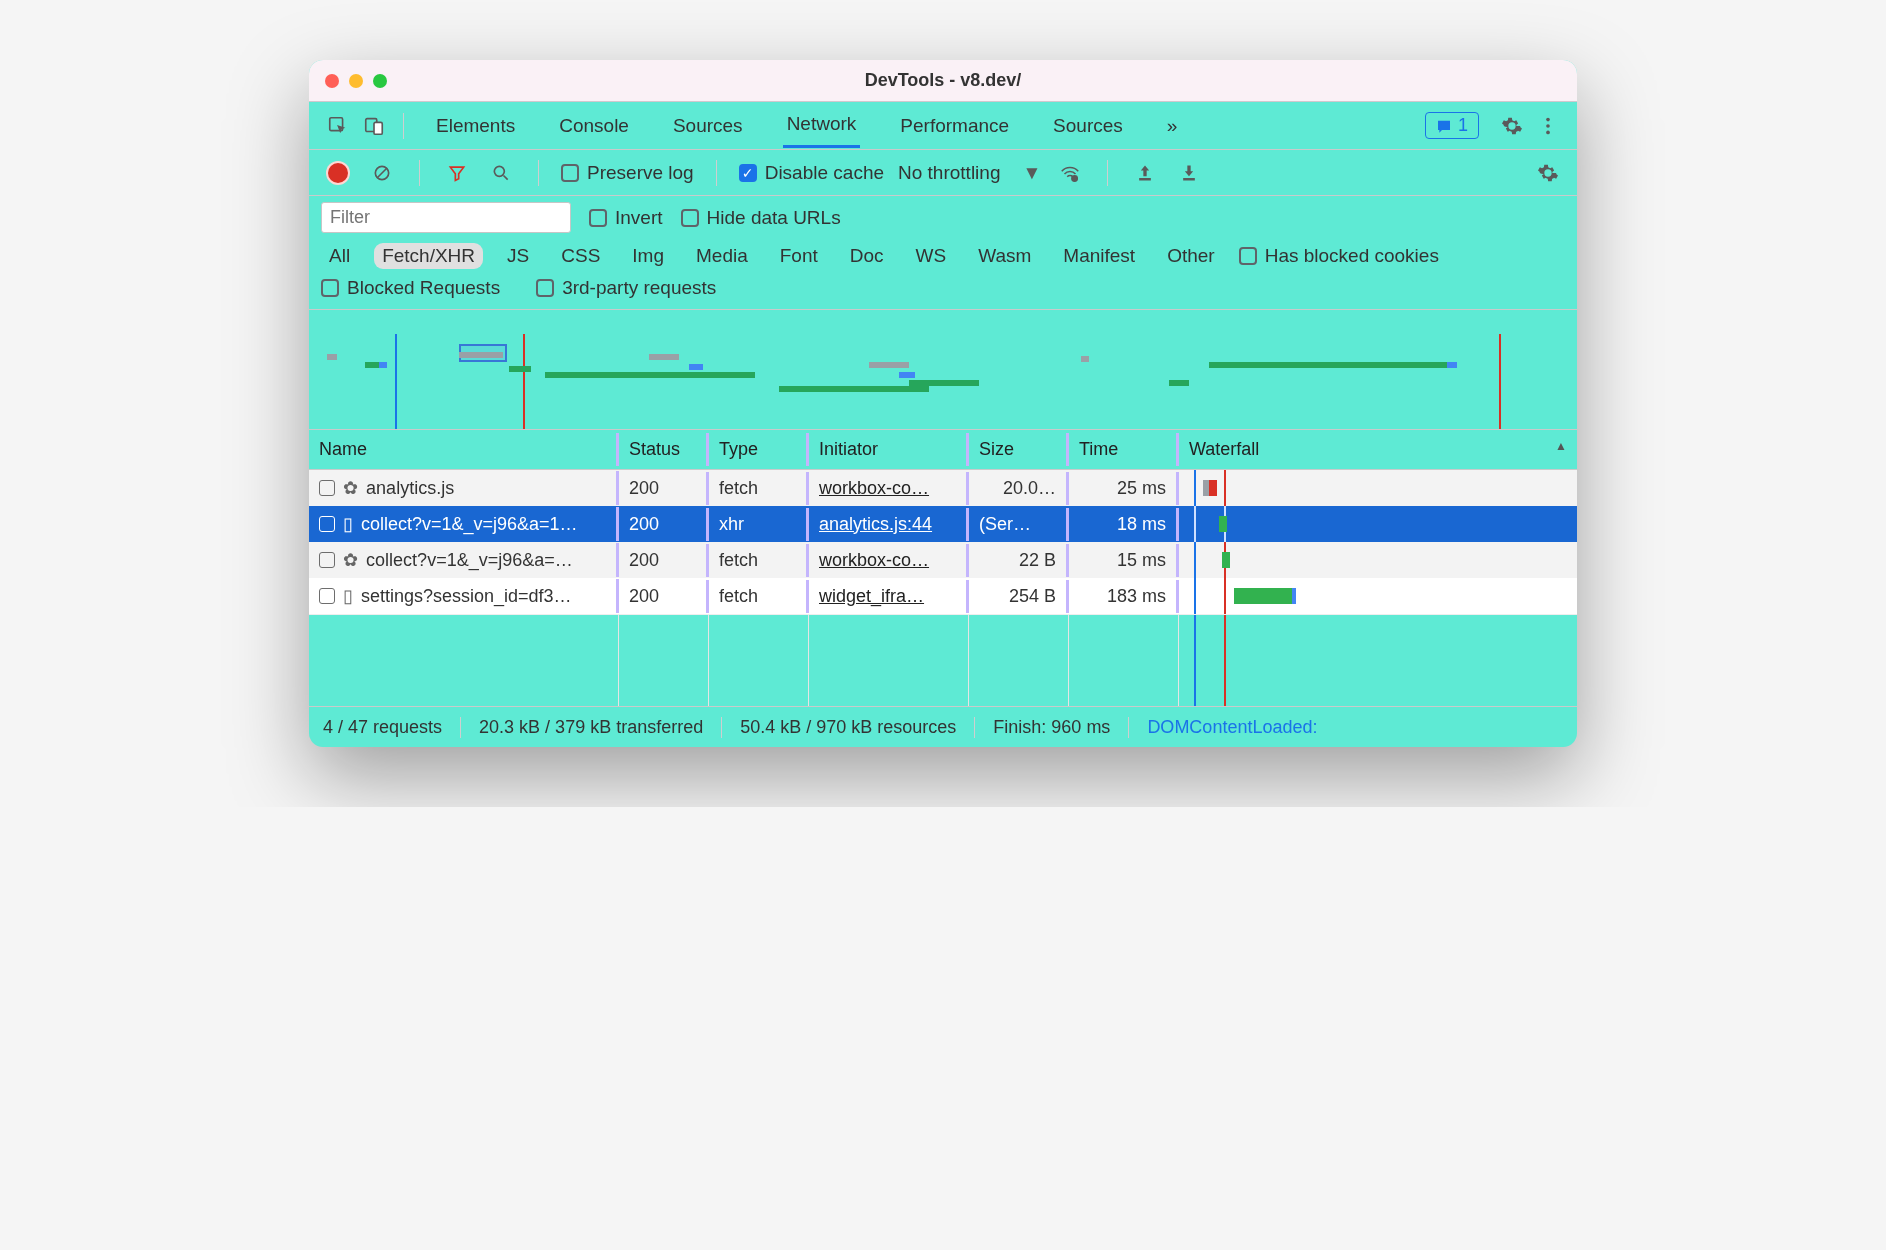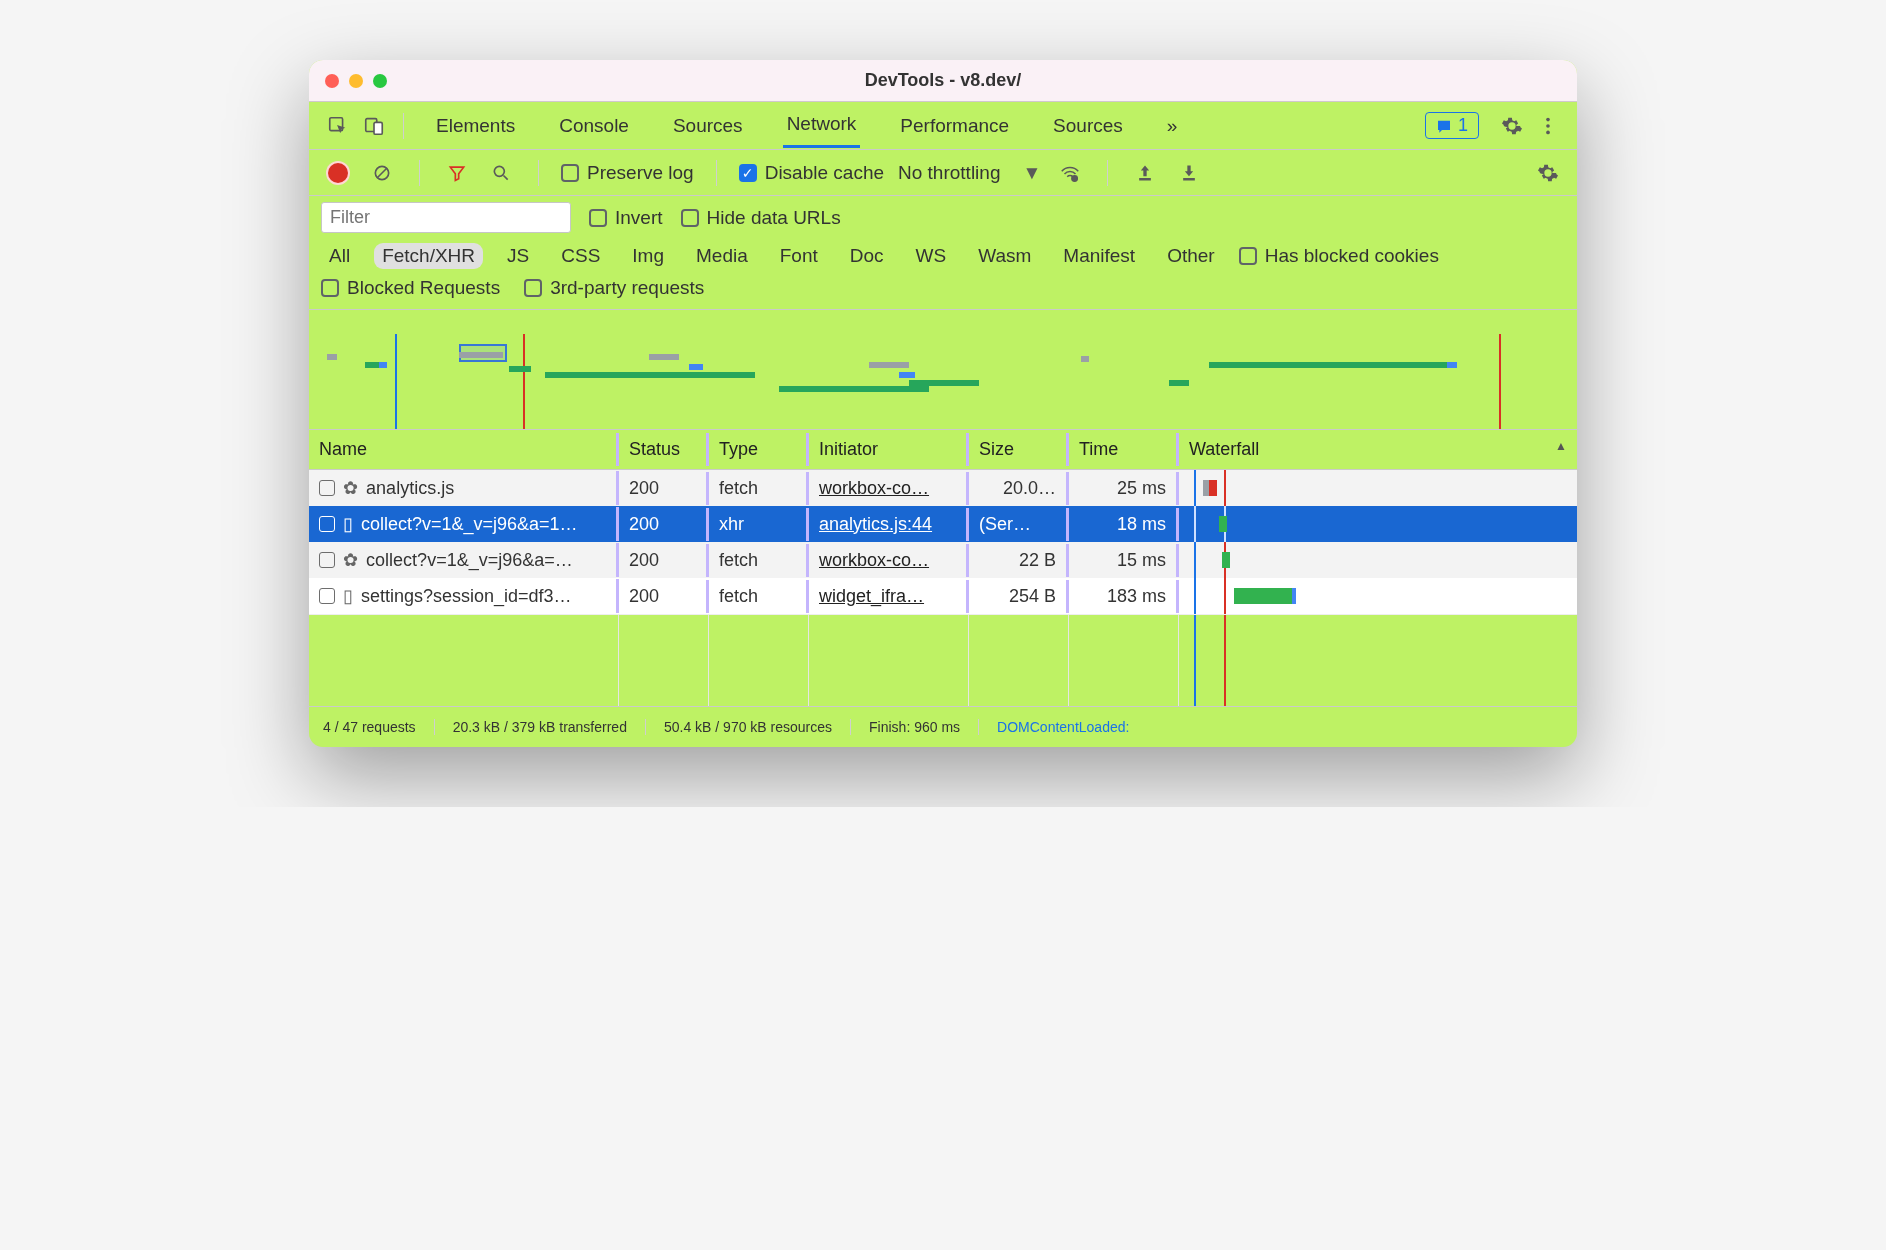--- a/index.html
+++ b/index.html
@@ -7,21 +7,21 @@
   font-family: -apple-system, BlinkMacSystemFont, "Segoe UI", Arial, sans-serif;
   font-size: 20px;
   color: #333;
   background: #f5f5f5;
   display: flex;
   justify-content: center;
   padding: 60px;
 }
 .window {
   width: 1268px;
-  background: #bef264;
+  background: #5eead4;
   border-radius: 14px;
   box-shadow: 0 30px 80px rgba(0,0,0,0.35);
   overflow: hidden;
 }
 .titlebar {
   height: 42px;
   background: #faf1f6;
   display: flex;
   align-items: center;
   padding: 0 16px;
@@ -147,21 +147,21 @@
 }
 .chip {
   padding: 2px 8px;
   border-radius: 9px;
   cursor: pointer;
 }
 .chip.active { background: #e0e0e0; text-align: center; }
 .filter-line2 {
   display: flex;
   align-items: center;
-  gap: 24px;
+  gap: 36px;
   margin-top: 8px;
 }
 .timeline {
   height: 120px;
   border-bottom: 1px solid #cacaca;
   position: relative;
   overflow: hidden;
 }
 .tick-labels {
   display: flex;
@@ -245,21 +245,21 @@
 }
 .wf-green { background: #32b24f; }
 .wf-red { background: #d93025; }
 .wf-line { position: absolute; top: 0; bottom: 0; width: 2px; }
 .wf-spacer { height: 92px; border-top: 1px solid #eee; }
 .status-bar {
   display: flex;
   align-items: center;
   height: 40px;
   padding: 0 14px;
-  font-size: 14px;
+  font-size: 18px;
   color: #333;
   gap: 0;
 }
 .stat-item { padding: 0 18px; border-right: 1px solid #cfcfcf; }
 .stat-item:first-child { padding-left: 0; }
 .stat-item:last-child { border-right: none; color: #1a73e8; white-space: nowrap; overflow: hidden; padding-right: 0; }
 .sort-arrow {
   float: right;
   font-size: 12px;
   color: #555;

